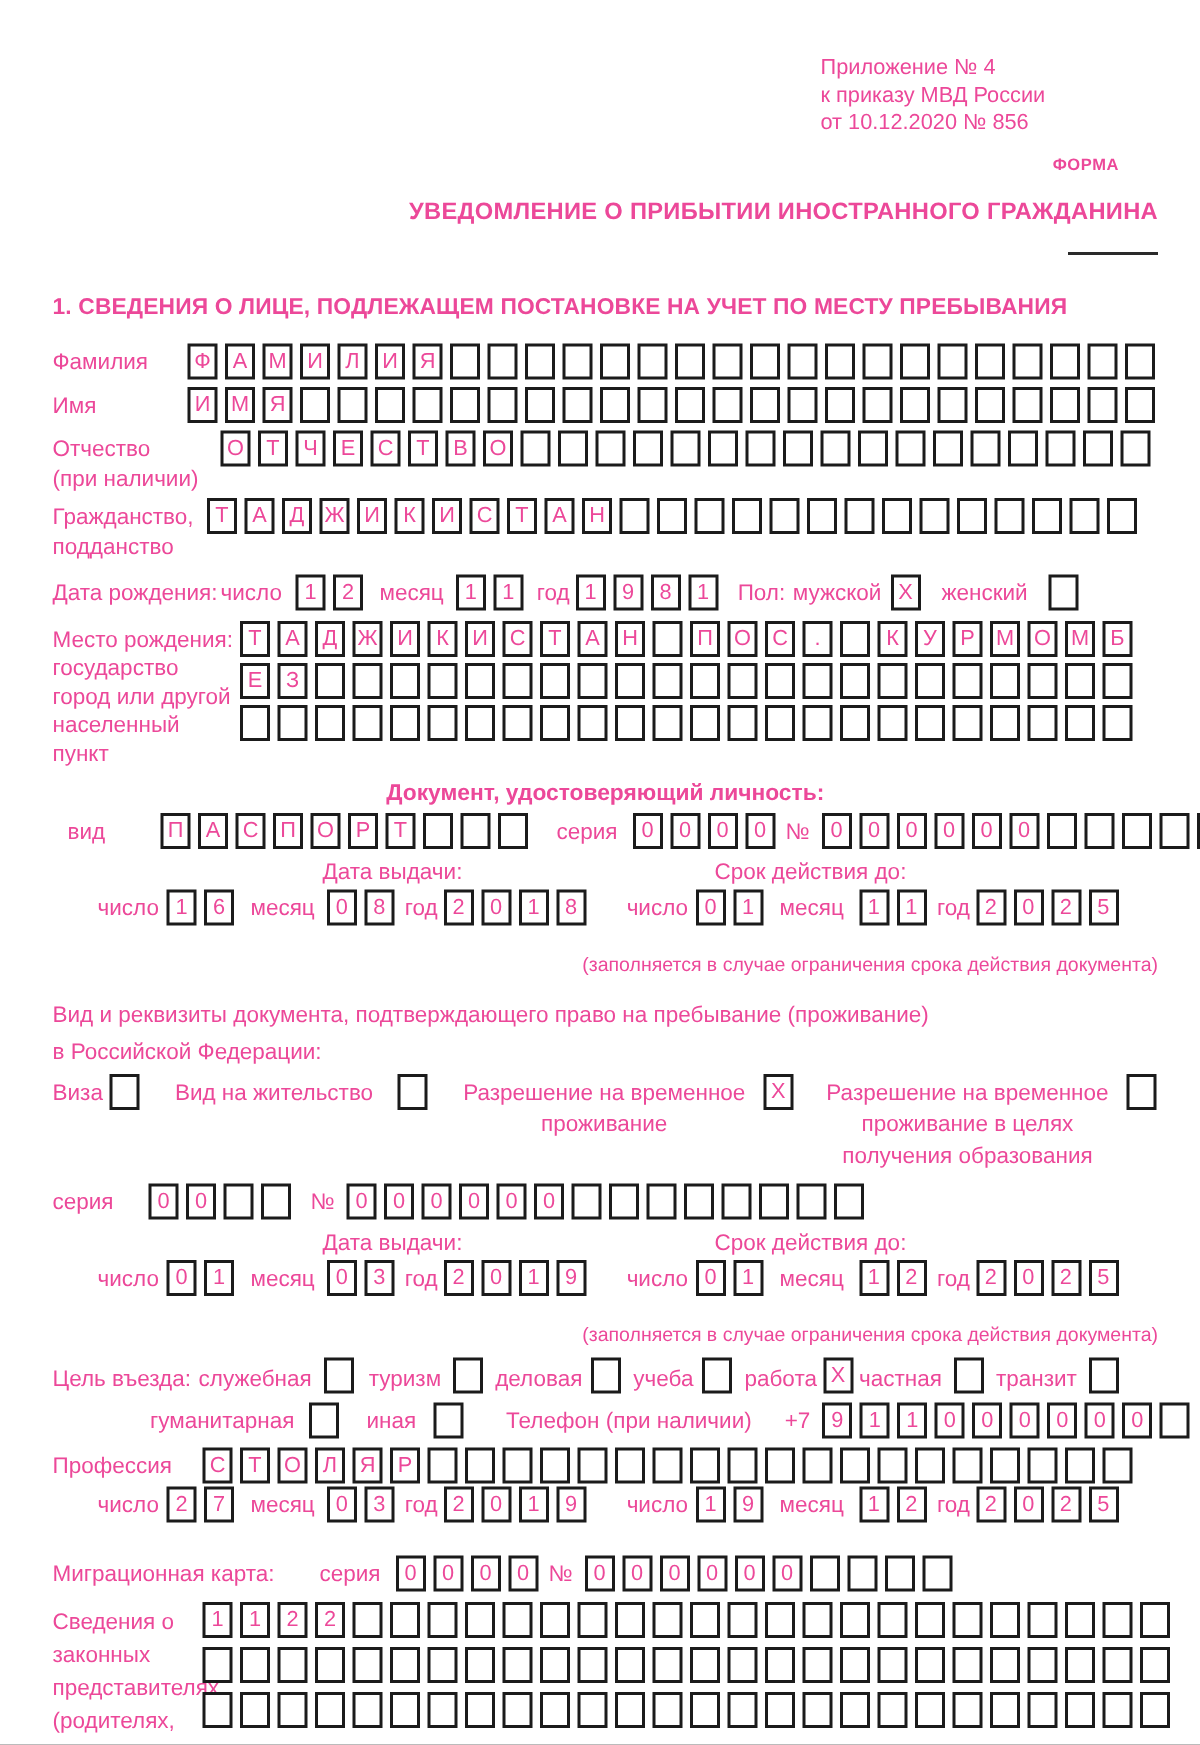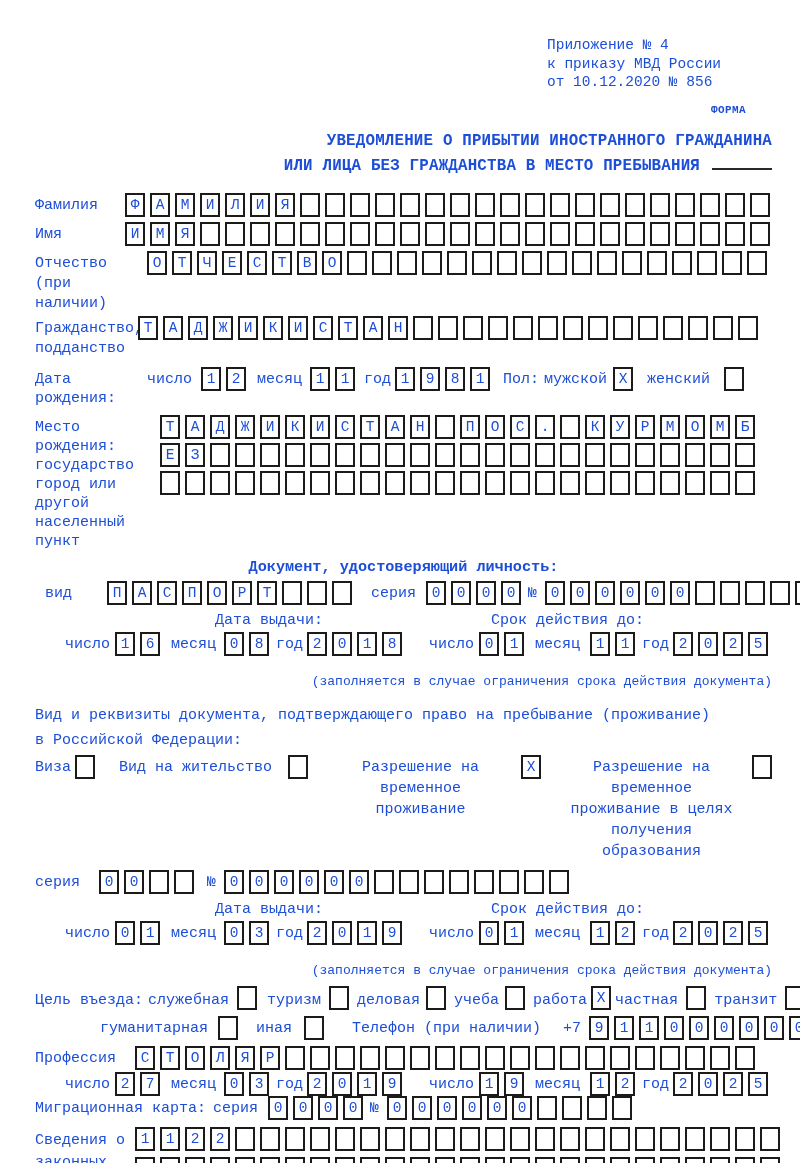--- a/index.html
+++ b/index.html
@@ -1,19 +1,19 @@
 <!DOCTYPE html>
 <html><head>
 <meta charset="utf-8">
 <style>
   html,body{margin:0;padding:0;background:#888;}
   .page{
     width:800px;height:1163px;box-sizing:border-box;margin:0 auto;
-    background:#ffffff;color:#1d4ed8;
-    font-family:Liberation Mono, monospace;
+    background:#ffffff;color:#ec4899;
+    font-family:Liberation Sans, sans-serif;
     font-size:15px;line-height:19px;
     padding:36px 28px 0 35px;position:relative;overflow:hidden;
   }
   .hdr{margin-left:512px;font-size:14.5px;line-height:18.5px;}
   .hdr .grp2{margin-top:5px;}
   .forma{font-weight:bold;text-align:right;margin-top:9px;margin-right:26px;font-size:11px;letter-spacing:.4px;}
   .title{text-align:right;font-weight:bold;font-size:15.8px;line-height:23px;margin-top:10px;letter-spacing:.2px;}
   .blank-line{display:inline-block;width:60px;border-bottom:2.5px solid #2a2a2a;height:15px;margin-left:12px;}
   .sect{font-weight:bold;font-size:15.2px;margin-top:18px;letter-spacing:.1px;}
 
@@ -43,24 +43,25 @@
   <div class="hdr">
     <div>Приложение № 4</div>
     <div>к приказу МВД России</div>
     <div>от 10.12.2020 № 856</div>
   </div>
   <div class="forma">ФОРМА</div>
 
   <div class="title">
     <div>УВЕДОМЛЕНИЕ О ПРИБЫТИИ ИНОСТРАННОГО ГРАЖДАНИНА</div>
     <div>
-      <span>ИЛИ ЛИЦА БЕЗ ГРАЖДАНСТВА В МЕСТО ПРЕБЫВАНИЯ</span><span class="blank-line"></span>
+      <span class="blank-line"></span>
     </div>
   </div>
 
+  <div class="sect">1. СВЕДЕНИЯ О ЛИЦЕ, ПОДЛЕЖАЩЕМ ПОСТАНОВКЕ НА УЧЕТ ПО МЕСТУ ПРЕБЫВАНИЯ</div>
 
   <div class="frow" style="margin-top:15px;">
     <span class="lab" style="width:90px;">Фамилия</span>
     <span class="cells">
         <span class="cell">Ф</span>
         <span class="cell">А</span>
         <span class="cell">М</span>
         <span class="cell">И</span>
         <span class="cell">Л</span>
         <span class="cell">И</span>
@@ -570,21 +571,21 @@
       </span>
     <span class="lab" style="margin-left:2px;margin-right:4px;">год</span>
     <span class="cells">
         <span class="cell">2</span>
         <span class="cell">0</span>
         <span class="cell">2</span>
         <span class="cell">5</span>
       </span>
   </div>
 
-  <div class="frow" style="margin-top:0;">
+  <div class="frow" style="margin-top:22px;">
     <span class="lab" style="width:178px;">Миграционная карта:</span>
     <span class="lab" style="margin-right:10px;">серия</span>
     <span class="cells">
         <span class="cell">0</span>
         <span class="cell">0</span>
         <span class="cell">0</span>
         <span class="cell">0</span>
       </span>
     <span class="lab" style="margin-left:2px;margin-right:8px;">№</span>
     <span class="cells">

